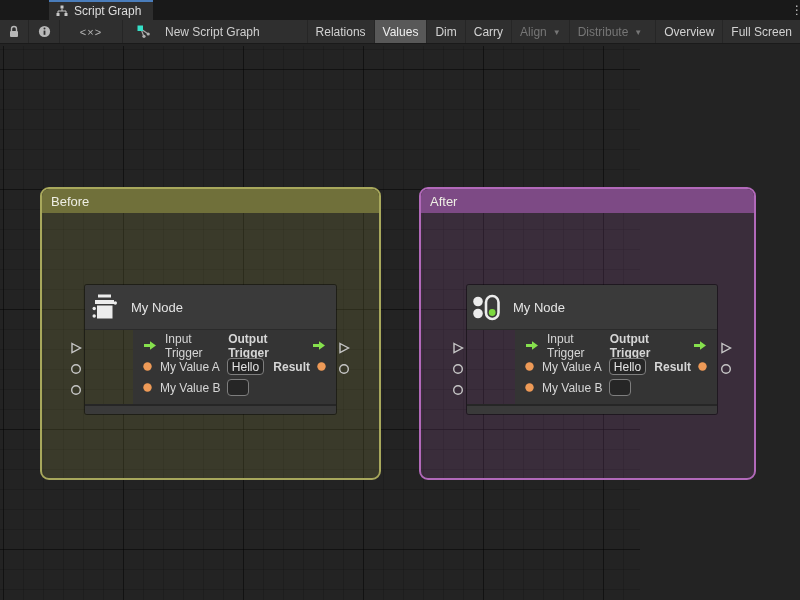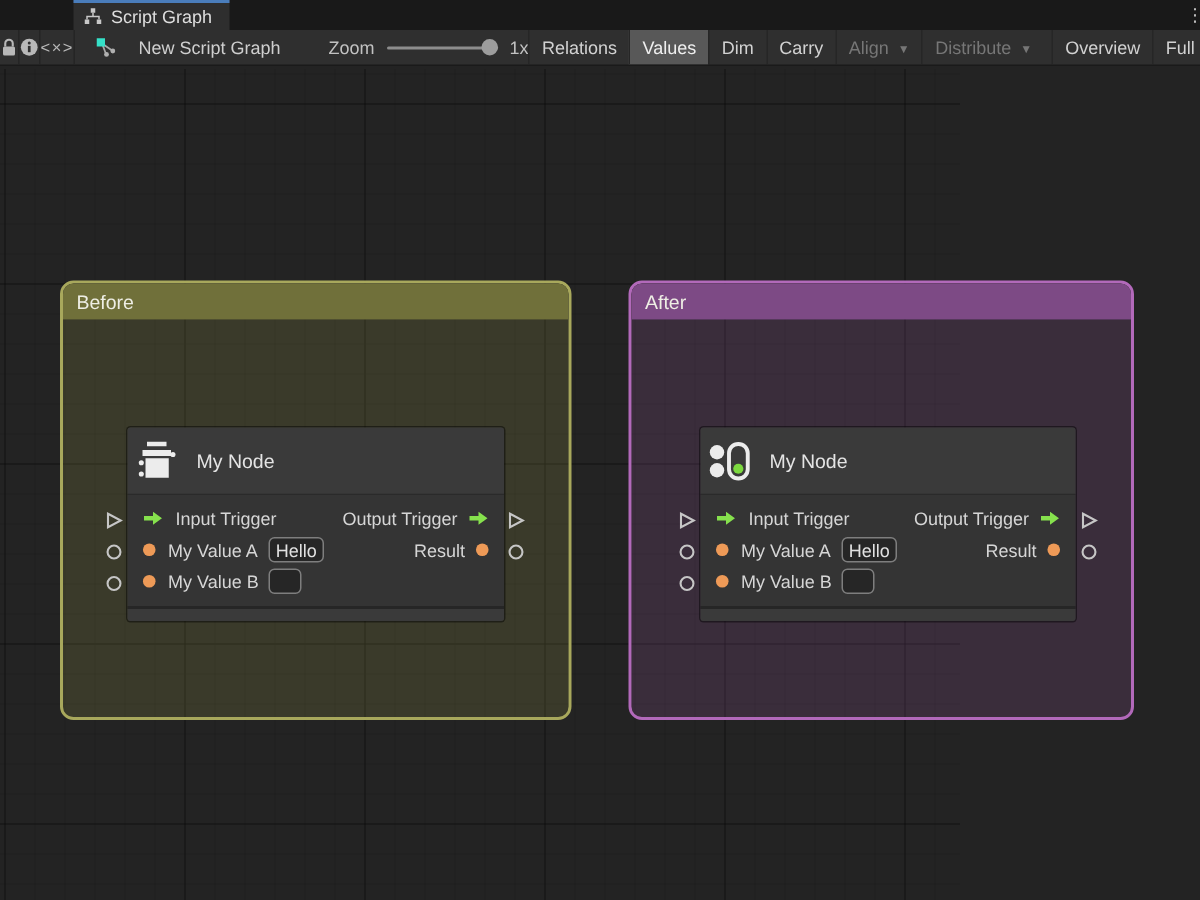--- a/index.html
+++ b/index.html
@@ -81,24 +81,24 @@
   
   .node{
     position:absolute;z-index:2;box-shadow:0 0 0 1px rgba(0,0,0,0.45);
     border-radius:2px;font-size:12px;color:#d6d6d6;
   }
   .node-header{
     height:44px;background:#3a3a3a;border-bottom:1px solid #2a2a2a;
     display:flex;align-items:center;gap:11px;padding:0 5px;
     font-size:13px;color:#e4e4e4;border-radius:2px 2px 0 0;
   }
-  .node-body{background:#343434;padding:5px 0 6px;}
+  .node-body{background:#343434;padding:5px 0 6px;margin-left:48px;}
   .prow{height:21px;display:flex;align-items:center;padding:0 10px;}
   .prow .lbl{margin-left:8px;}
-  .rside{margin-left:auto;display:flex;align-items:center;gap:7px;}
+  .rside{margin-left:auto;display:flex;align-items:center;gap:7px;font-weight:bold;}
   .vbox{
     margin-left:7px;height:15px;min-width:12px;background:#262626;
     border:1px solid #7e7e7e;border-radius:4px;padding:0 4px;
     display:flex;align-items:center;color:#e2e2e2;font-size:12px;
   }
   .node-divider{height:2px;background:#262626;}
   .node-footer{height:8px;background:#3a3a3a;border-radius:0 0 2px 2px;}
   .oport{position:absolute;width:12px;height:12px;z-index:3;}
   .picon{display:flex;align-items:center;}
 </style>
@@ -148,28 +148,20 @@
   <div class="graph-name">
     <span class="picon">
       <svg width="14" height="14" viewBox="0 0 14 14">
         <path d="M4 4 L10.5 8.5 M4 4 L6.5 10.5" stroke="#a8a8a8" stroke-width="1.2" fill="none"></path>
         <rect x="0.5" y="0.5" width="5.5" height="5.5" fill="#35e0c8"></rect>
         <circle cx="11.2" cy="9" r="1.6" fill="#b0b0b0"></circle>
         <circle cx="7" cy="11.3" r="1.6" fill="#b0b0b0"></circle>
       </svg>
     </span>
     <span>New Script Graph</span>
-  </div>
-  <div class="zoom-cluster">
-    <span>Zoom</span>
-    <div class="slider">
-      <div class="track"></div>
-      <div class="handle"></div>
-    </div>
-    <span>1x</span>
   </div>
   <div class="tbtns">
     <div class="tbtn">
       <span>Relations</span>
     </div>
     <div class="tbtn active">
       <span>Values</span>
     </div>
     <div class="tbtn">
       <span>Dim</span>

